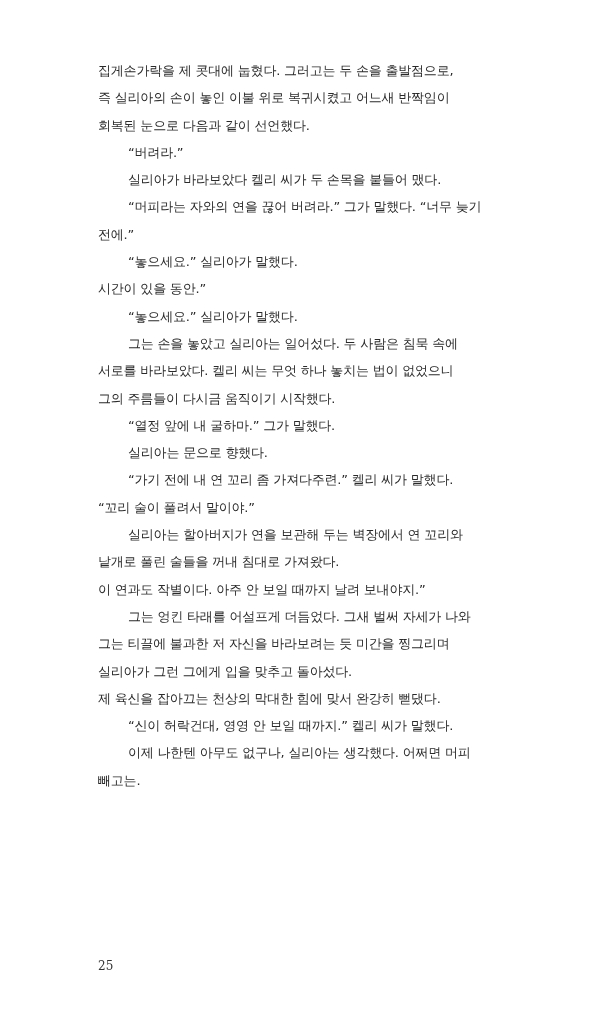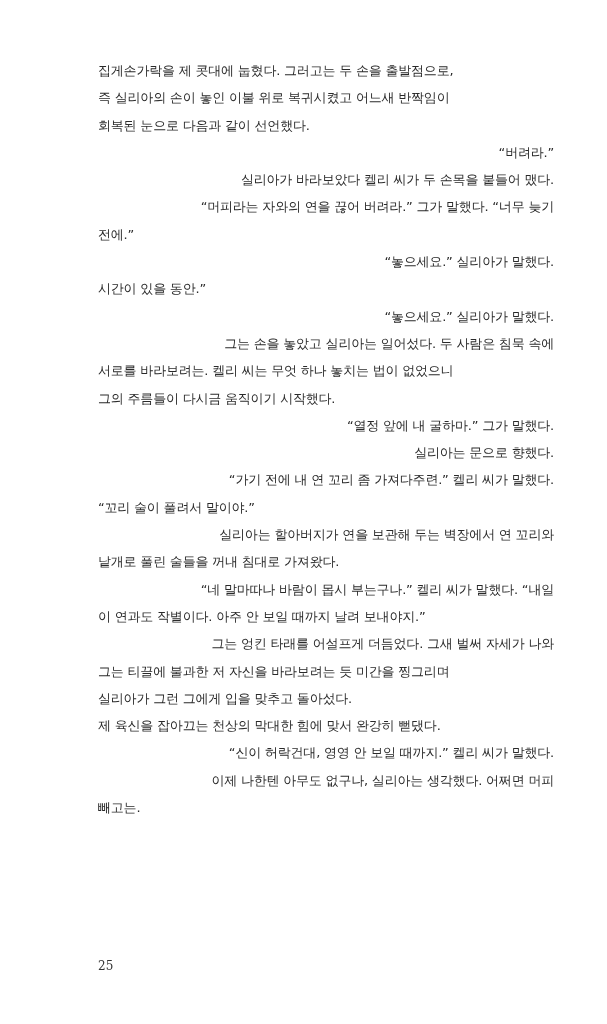--- a/index.html
+++ b/index.html
@@ -24,21 +24,20 @@
     line-height: 27.3px;
     letter-spacing: -0.2px;
   }
   .line {
     white-space: nowrap;
     height: 27.3px;
     overflow: visible;
   }
   .indent {
     padding-left: 30px;
-    text-align: right;
   }
   .page-number {
     position: absolute;
     left: 98px;
     top: 959px;
     font-family: "DejaVu Serif", serif;
     font-size: 12px;
     color: #333333;
   }
 </style>
@@ -50,29 +49,28 @@
   <div class="line">즉 실리아의 손이 놓인 이불 위로 복귀시켰고 어느새 반짝임이</div>
   <div class="line">회복된 눈으로 다음과 같이 선언했다.</div>
   <div class="line indent">“버려라.”</div>
   <div class="line indent">실리아가 바라보았다 켈리 씨가 두 손목을 붙들어 맸다.</div>
   <div class="line indent">“머피라는 자와의 연을 끊어 버려라.” 그가 말했다. “너무 늦기</div>
   <div class="line">전에.”</div>
   <div class="line indent">“놓으세요.” 실리아가 말했다.</div>
   <div class="line">시간이 있을 동안.”</div>
   <div class="line indent">“놓으세요.” 실리아가 말했다.</div>
   <div class="line indent">그는 손을 놓았고 실리아는 일어섰다. 두 사람은 침묵 속에</div>
-  <div class="line">서로를 바라보려는. 켈리 씨는 무엇 하나 놓치는 법이 없었으니</div>
+  <div class="line">서로를 바라보았다. 켈리 씨는 무엇 하나 놓치는 법이 없었으니</div>
   <div class="line">그의 주름들이 다시금 움직이기 시작했다.</div>
   <div class="line indent">“열정 앞에 내 굴하마.” 그가 말했다.</div>
   <div class="line indent">실리아는 문으로 향했다.</div>
   <div class="line indent">“가기 전에 내 연 꼬리 좀 가져다주련.” 켈리 씨가 말했다.</div>
   <div class="line">“꼬리 술이 풀려서 말이야.”</div>
   <div class="line indent">실리아는 할아버지가 연을 보관해 두는 벽장에서 연 꼬리와</div>
   <div class="line">낱개로 풀린 술들을 꺼내 침대로 가져왔다.</div>
-  <div class="line indent">“네 말마따나 바람이 몹시 부는구나.” 켈리 씨가 말했다. “내일</div>
   <div class="line">이 연과도 작별이다. 아주 안 보일 때까지 날려 보내야지.”</div>
   <div class="line indent">그는 엉킨 타래를 어설프게 더듬었다. 그새 벌써 자세가 나와</div>
   <div class="line">그는 티끌에 불과한 저 자신을 바라보려는 듯 미간을 찡그리며</div>
   <div class="line">실리아가 그런 그에게 입을 맞추고 돌아섰다.</div>
   <div class="line">제 육신을 잡아끄는 천상의 막대한 힘에 맞서 완강히 뻗댔다.</div>
   <div class="line indent">“신이 허락건대, 영영 안 보일 때까지.” 켈리 씨가 말했다.</div>
   <div class="line indent">이제 나한텐 아무도 없구나, 실리아는 생각했다. 어쩌면 머피</div>
   <div class="line">빼고는.</div>
 </div>
 

